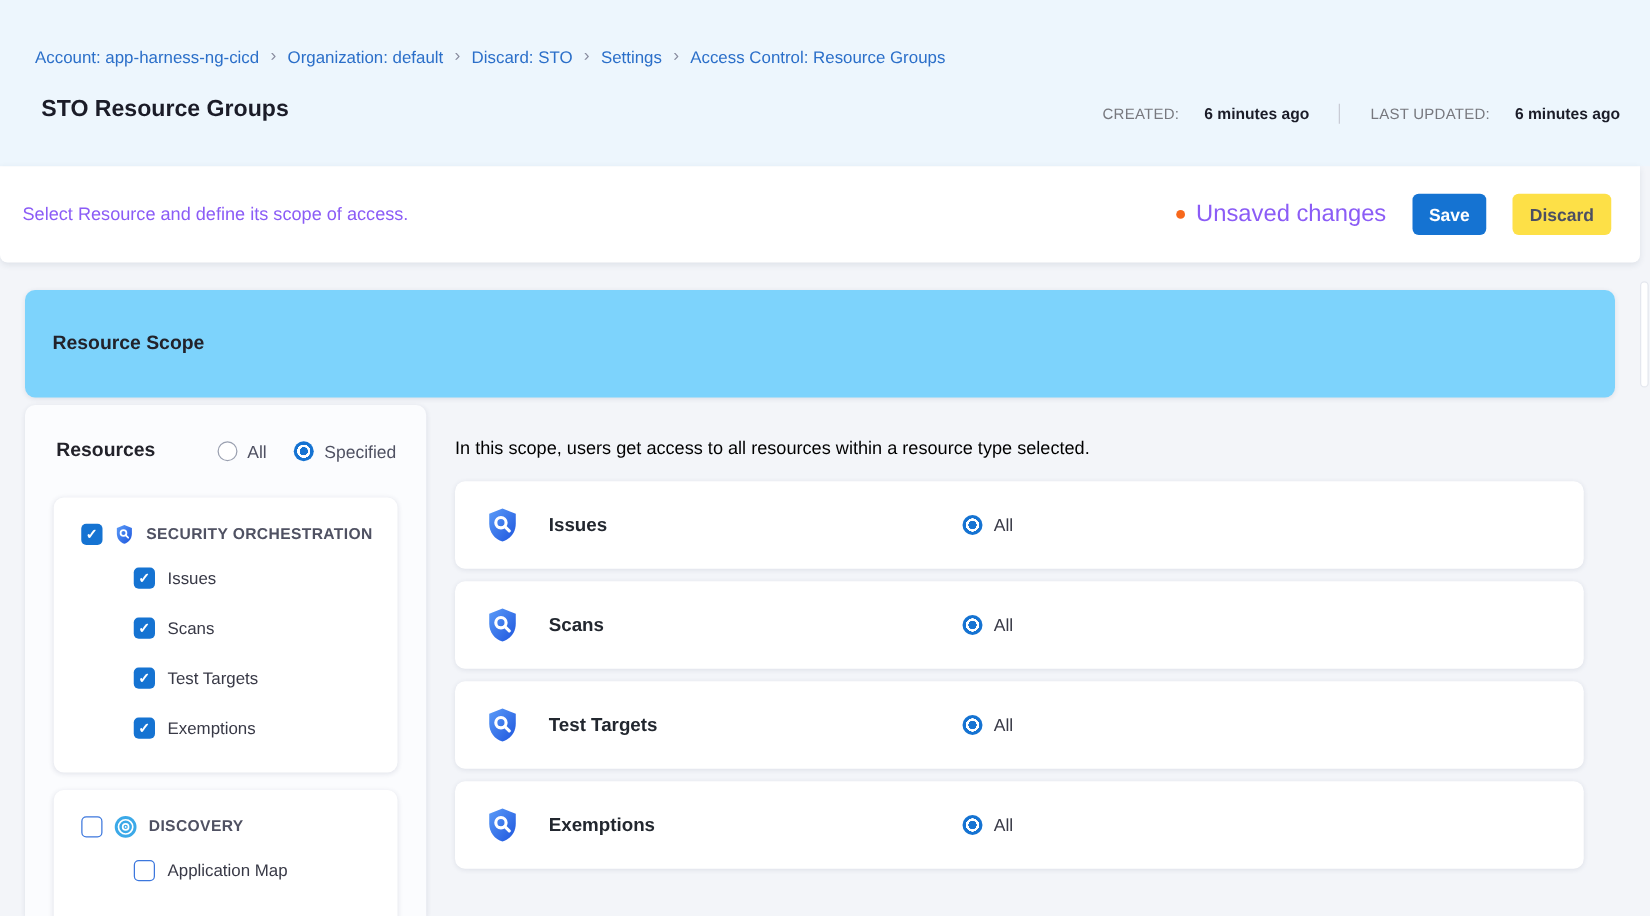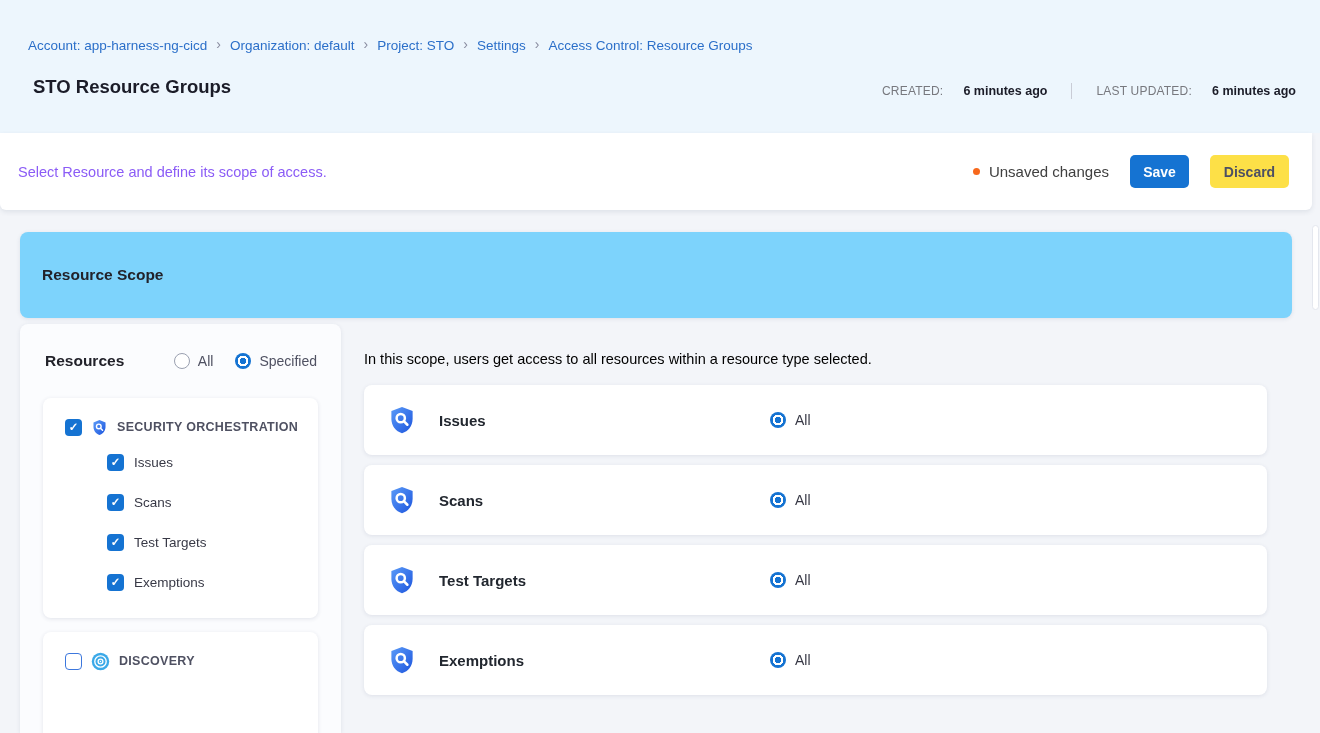--- a/index.html
+++ b/index.html
@@ -19,21 +19,21 @@
   .meta-sep { width:1px; height:16px; background:#c9ccd6; margin:0 4px; }
 
   
   .toolbar { position:absolute; left:0; top:133px; width:1312px; height:77px; background:#ffffff;
              border-radius:0 0 6px 6px; box-shadow:0 2px 5px rgba(40,55,90,.10);
              display:flex; align-items:center; }
   .toolbar-desc { margin-left:18px; font-size:14.5px; color:#8b5cf6; }
   .toolbar-right { position:absolute; right:23px; display:flex; align-items:center; gap:21px; }
   .unsaved { display:flex; align-items:center; gap:9px; }
   .unsaved-dot { width:7px; height:7px; border-radius:50%; background:#f7681c; }
-  .unsaved-text { font-size:15px; color:#404040; }
+  .unsaved-text { font-size:19px; color:#8b5cf6; }
   .btn { border:none; border-radius:5px; height:33px; font-size:14px; font-weight:700;
          font-family:"Liberation Sans", sans-serif; cursor:pointer; }
   .btn-save { width:59px; background:#1573d2; color:#ffffff; }
   .btn-discard { width:79px; background:#fde047; color:#4c4f63; }
 
   
   .scope-card { position:absolute; left:20px; top:232px; width:1272px; height:86px; background:#7dd3fc;
                 border-radius:8px; box-shadow:0 1px 4px rgba(40,50,90,.10);
                 display:flex; align-items:center; }
   .scope-label { margin-left:22px; font-size:15.5px; font-weight:700; color:#22222a; }
@@ -110,21 +110,21 @@
 </svg>
 
 <div class="page">
 
   <div class="header">
     <div class="breadcrumb">
       <span class="crumb">Account: app-harness-ng-cicd</span>
       <span class="crumb-sep">›</span>
       <span class="crumb">Organization: default</span>
       <span class="crumb-sep">›</span>
-      <span class="crumb">Project: STO</span>
+      <span class="crumb">Discard: STO</span>
       <span class="crumb-sep">›</span>
       <span class="crumb">Settings</span>
       <span class="crumb-sep">›</span>
       <span class="crumb">Access Control: Resource Groups</span>
     </div>
     <div class="page-title">STO Resource Groups</div>
     <div class="header-meta">
       <span class="meta-label">CREATED:</span>
       <span class="meta-value">6 minutes ago</span>
       <span class="meta-sep"></span>
@@ -191,20 +191,24 @@
     </div>
 
     <div class="tree-card tree-card-2">
       <div class="tree-parent">
         <span class="cbx cbx-off"></span>
         <svg class="icon-svg" width="19" height="19" viewBox="0 0 24 24">
             <use href="#discIcon"></use>
           </svg>
         <span class="group-label">DISCOVERY</span>
       </div>
+      <div class="tree-child">
+        <span class="cbx cbx-off"></span>
+        <span class="child-label">Application Map</span>
+      </div>
     </div>
   </div>
 
   <div class="main-desc">In this scope, users get access to all resources within a resource type selected.</div>
 
   <div class="res-card" style="top:385px">
     <svg class="icon-svg shield" width="30" height="30" viewBox="0 0 24 24">
         <use href="#shieldIcon"></use>
       </svg>
     <span class="res-label">Issues</span>

